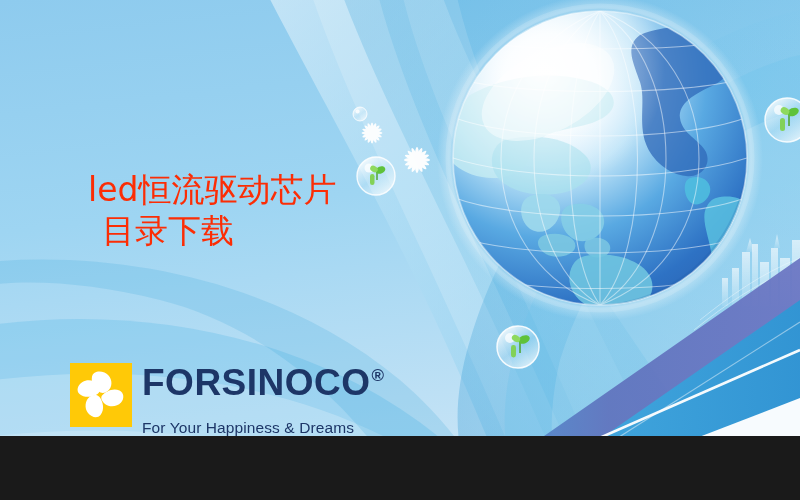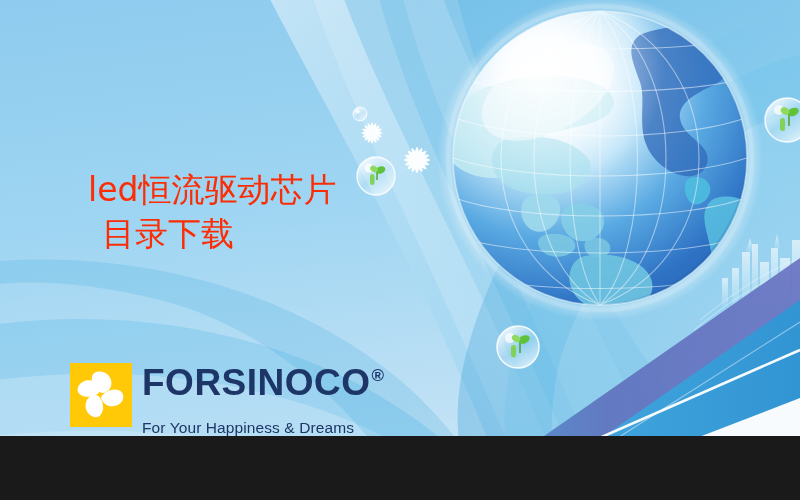--- a/index.html
+++ b/index.html
@@ -36,20 +36,21 @@
   .headline-line {
     color: #fc2d05;
     font-size: 33px;
     line-height: 44px;
     font-family: "DejaVu Sans", "Liberation Sans", sans-serif;
     white-space: nowrap;
     letter-spacing: 0px;
   }
   .headline-line.l2 {
     padding-left: 14px;
+    font-family: Liberation Mono, monospace;
   }
 
   
   #logo {
     position: absolute;
     left: 70px;
     top: 363px;
     z-index: 40;
     display: flex;
     align-items: flex-start;

